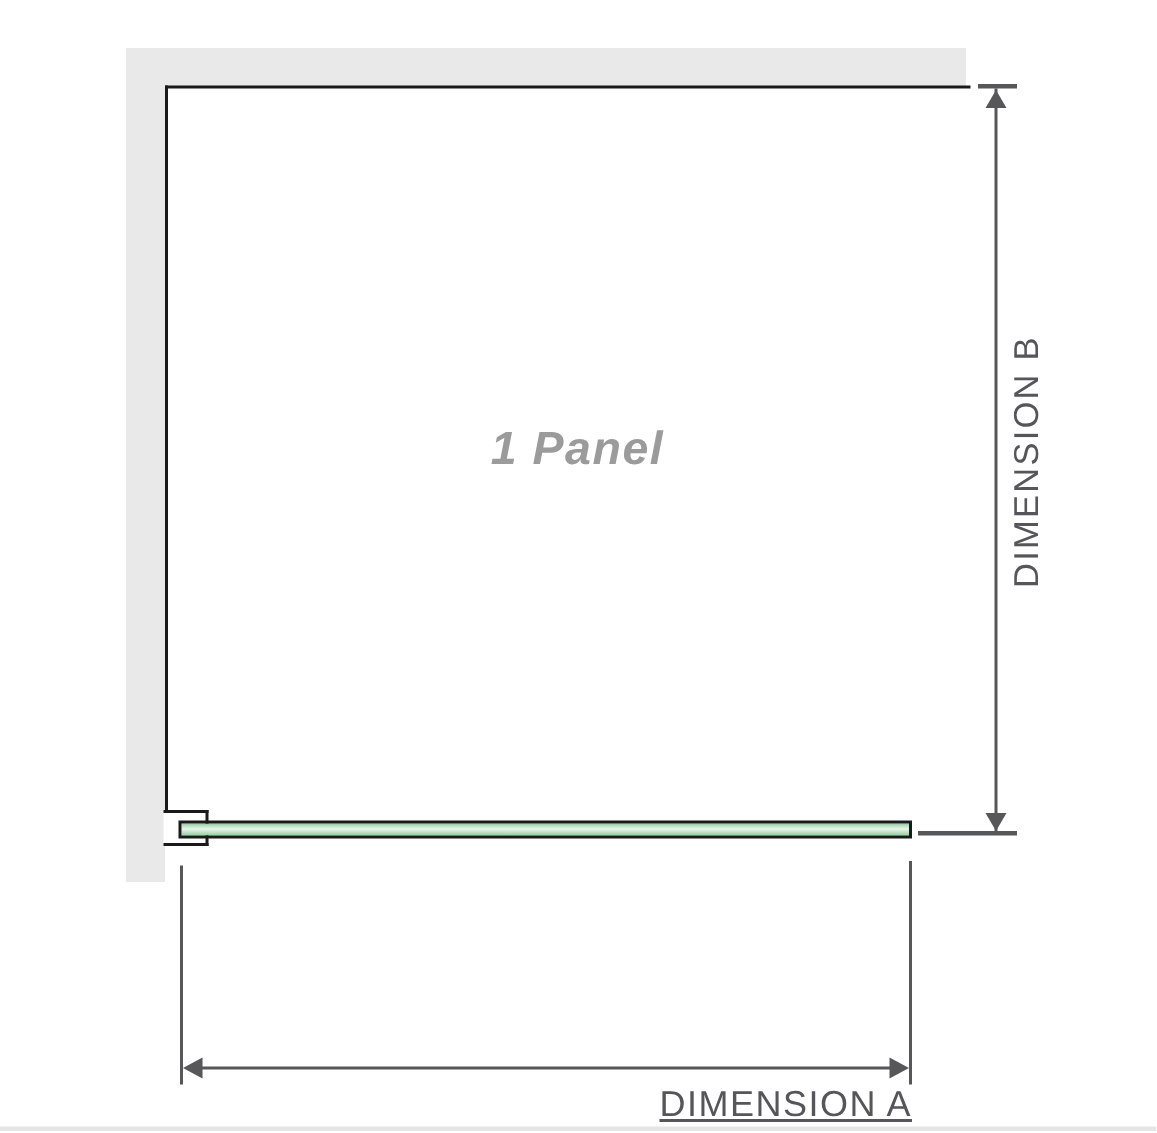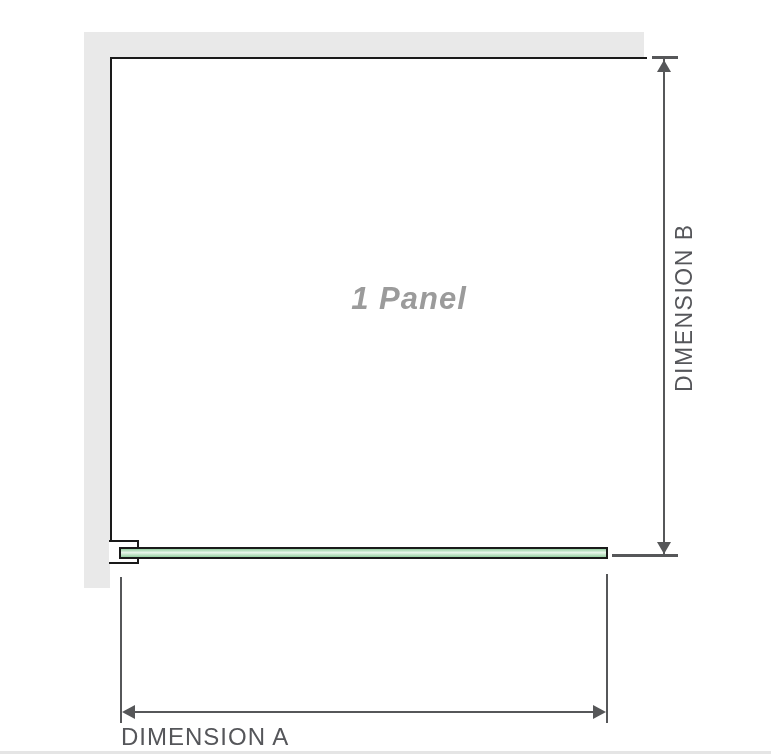--- a/index.html
+++ b/index.html
@@ -28,21 +28,20 @@
   .panel-top-edge{left:110px;top:57px;width:537px;height:2px;background:var(--outline);}
   .panel-left-edge{left:110px;top:57px;width:2px;height:484px;background:var(--outline);}
   
   .panel-label{
     left:110px;top:282px;width:550px;
     text-align:center;
     font-size:31px;line-height:33px;
     font-style:italic;font-weight:600;
     letter-spacing:1px;
     color:var(--panel-label-text);
-    padding-left:24px;
   }
   
   .bracket{
     left:109px;top:540px;width:30px;height:24px;
     box-sizing:border-box;
     background:#fff;
     border:2px solid var(--outline);
     border-left:none;
   }
   
@@ -69,24 +68,25 @@
     color:var(--label-text);
   }
   
   .dima-ext-left{left:120px;top:577px;width:2px;height:146px;background:var(--dimension-line);}
   .dima-ext-right{left:606px;top:574px;width:2px;height:149px;background:var(--dimension-line);}
   .dima-line{left:131px;top:711px;width:466px;height:2px;background:var(--dimension-line);}
   .dima-arrow-left{left:122px;top:705px;border-top:7px solid transparent;border-bottom:7px solid transparent;border-right:13px solid var(--dimension-line);}
   .dima-arrow-right{left:593px;top:705px;border-top:7px solid transparent;border-bottom:7px solid transparent;border-left:13px solid var(--dimension-line);}
   .dima-label{
     left:121px;top:724px;width:487px;
-    text-align:left;
+    text-align:right;
     font-size:24px;line-height:26px;
     letter-spacing:1px;
     color:var(--label-text);
+    text-decoration:underline;
   }
   
   .bottom-divider{left:0;top:751px;width:771px;height:3px;background:var(--bottom-divider);}
 </style>
 </head>
 <body>
 
 <div id="stage">
 
   <div class="abs wall-top"></div>

